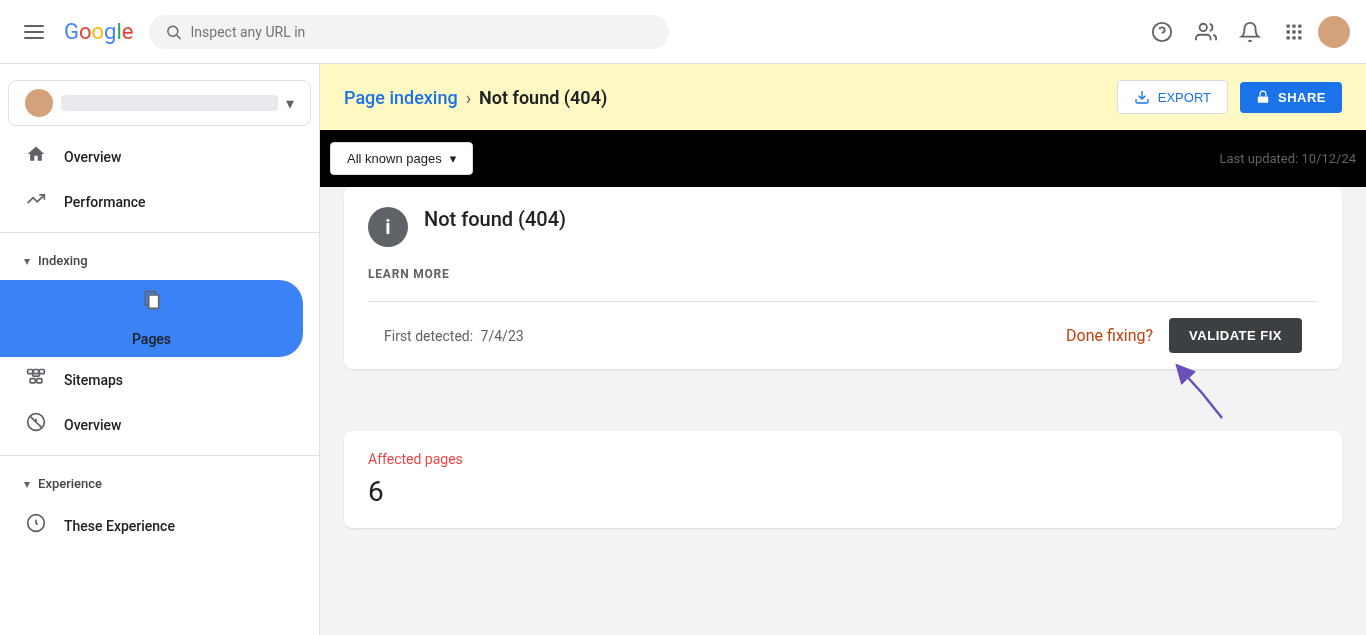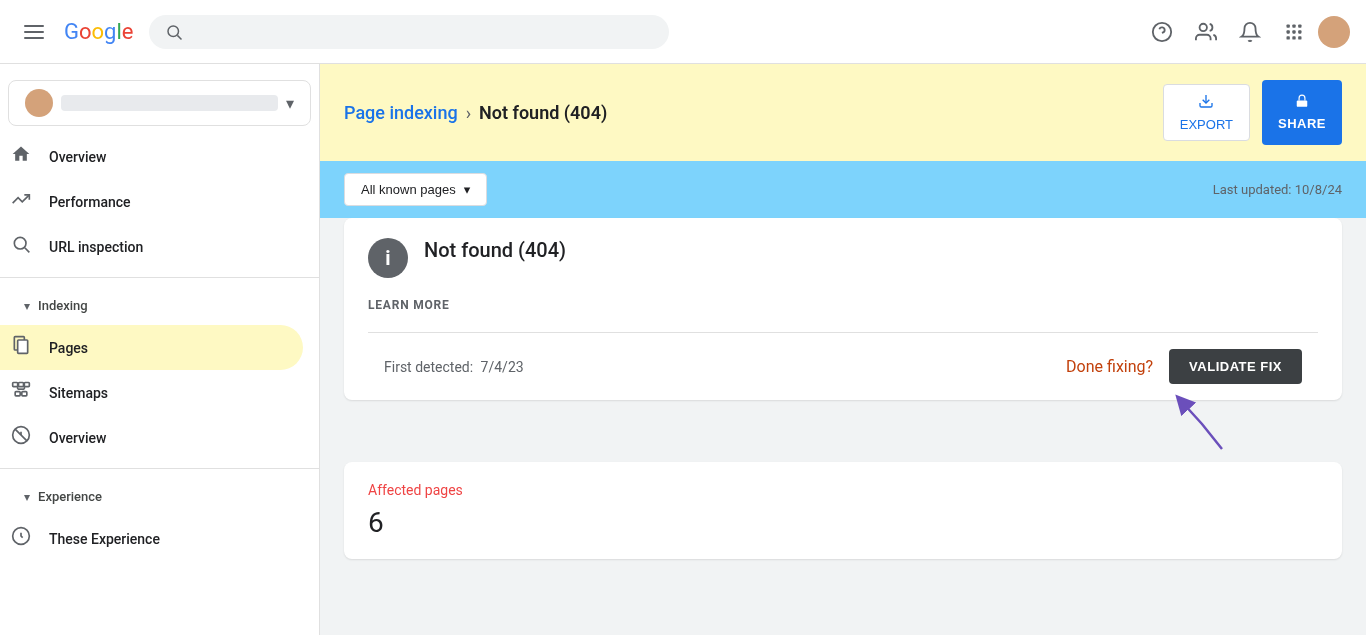--- a/index.html
+++ b/index.html
@@ -50,25 +50,25 @@
     .property-selector {
       display: flex; align-items: center; padding: 8px 16px; margin: 8px;
       border: 1px solid #e0e0e0; border-radius: 8px; cursor: pointer;
       gap: 8px;
     }
     .property-avatar { width: 28px; height: 28px; border-radius: 50%; background: #d4a27a; flex-shrink: 0; }
     .property-name { font-size: 13px; color: #202124; flex: 1; overflow: hidden; text-overflow: ellipsis; white-space: nowrap; background: #e8eaed; border-radius: 4px; height: 16px; }
     .chevron-icon { color: #5f6368; font-size: 16px; }
 
     .nav-item {
-      display: flex; align-items: center; padding: 10px 9px; gap: 16px;
+      display: flex; align-items: center; padding: 10px 24px; gap: 16px;
       cursor: pointer; border-radius: 0 24px 24px 0; margin-right: 16px;
       font-size: 14px; color: #202124; font-weight: 500;
     }
-    .nav-item.active { background: #fef9c3; }
+    .nav-item.active { background: #3b82f6; flex-direction: column; }
     .nav-icon { font-size: 20px; color: #5f6368; flex-shrink: 0; width: 24px; text-align: center; }
     .nav-section-header {
       display: flex; align-items: center; padding: 12px 24px; gap: 8px;
       font-size: 13px; color: #444746; cursor: pointer; font-weight: 500;
     }
     .nav-section-header .arrow { font-size: 12px; color: #5f6368; }
     .nav-divider { border: none; border-top: 1px solid #e0e0e0; margin: 8px 0; }
 
     
     .content-area { flex: 1; overflow-y: auto; background: #f1f3f4; }
@@ -79,32 +79,32 @@
       background: #fef9c3; gap: 8px;
     }
     .breadcrumb { display: flex; align-items: center; gap: 8px; font-size: 18px; }
     .breadcrumb-link { color: #1a73e8; cursor: pointer; font-weight: 500; }
     .breadcrumb-sep { color: #5f6368; }
     .breadcrumb-current { color: #202124; font-weight: 600; }
     .header-actions { margin-left: auto; display: flex; align-items: center; gap: 12px; }
     .export-btn {
       display: flex; align-items: center; gap: 8px; padding: 8px 16px;
       border: 1px solid #dadce0; border-radius: 4px; background: #fff;
-      font-size: 13px; font-weight: 500; color: #1a73e8; cursor: pointer; flex-direction: column;
+      font-size: 13px; font-weight: 500; color: #1a73e8; cursor: pointer;
     }
     .share-btn {
-      display: flex; align-items: center; gap: 8px; padding: 14px 16px;
+      display: flex; align-items: center; gap: 8px; padding: 8px 16px;
       background: #1a73e8; border: none; border-radius: 4px;
-      font-size: 13px; font-weight: 700; color: #fff; cursor: pointer; letter-spacing: 0.5px; flex-direction: column;
+      font-size: 13px; font-weight: 700; color: #fff; cursor: pointer; letter-spacing: 0.5px;
     }
 
     
     .filter-bar {
-      display: flex; align-items: center; padding: 12px 24px;
-      background: #7dd3fc; gap: 0;
+      display: flex; align-items: center; padding: 12px 10px;
+      background: #000000; gap: 0;
     }
     .filter-btn {
       display: flex; align-items: center; gap: 8px; padding: 8px 16px;
       border: 1px solid #dadce0; border-radius: 4px; background: #fff;
       font-size: 13px; color: #202124; cursor: pointer;
     }
     .last-updated { margin-left: auto; font-size: 13px; color: #5f6368; }
 
     
     .cards-container { padding: 0 24px 24px; display: flex; flex-direction: column; gap: 0; }
@@ -174,20 +174,21 @@
         <span class="g-green">l</span>
         <span class="g-red">e</span>
     </div>
   </div>
 
   <div class="search-bar">
     <svg width="18" height="18" viewBox="0 0 24 24" fill="none" stroke="#5f6368" stroke-width="2">
       <circle cx="11" cy="11" r="7"></circle>
         <line x1="16.5" y1="16.5" x2="22" y2="22"></line>
     </svg>
+    <input type="text" placeholder="Inspect any URL in" style="">
   </div>
 
   <div class="topnav-icons">
     <button class="icon-btn" title="Help">
       <svg width="22" height="22" viewBox="0 0 24 24" fill="none" stroke="#5f6368" stroke-width="2">
         <circle cx="12" cy="12" r="10"></circle>
         <path d="M9.09 9a3 3 0 0 1 5.83 1c0 2-3 3-3 3"></path>
         <line x1="12" y1="17" x2="12.01" y2="17"></line>
       </svg>
     </button>
@@ -243,29 +244,20 @@
     <div class="nav-item">
       <span class="nav-icon">
         <svg width="20" height="20" viewBox="0 0 24 24" fill="none" stroke="#5f6368" stroke-width="2">
             <polyline points="22 7 13.5 15.5 8.5 10.5 2 17"></polyline>
             <polyline points="16 7 22 7 22 13"></polyline>
           </svg>
       </span>
       <span>Performance</span>
     </div>
 
-    <div class="nav-item">
-      <span class="nav-icon">
-        <svg width="20" height="20" viewBox="0 0 24 24" fill="none" stroke="#5f6368" stroke-width="2">
-            <circle cx="11" cy="11" r="7"></circle>
-            <line x1="16.5" y1="16.5" x2="22" y2="22"></line>
-          </svg>
-      </span>
-      <span>URL inspection</span>
-    </div>
 
     <hr class="nav-divider">
 
     <div class="nav-section-header">
       <span class="arrow">▾</span>
       <span>Indexing</span>
     </div>
 
     <div class="nav-item active">
       <span class="nav-icon">
@@ -347,21 +339,21 @@
           <span>SHARE</span>
         </button>
       </div>
     </div>
 
     <div class="filter-bar">
       <button class="filter-btn">
         <span>All known pages</span>
         <span>▾</span>
       </button>
-      <span class="last-updated">Last updated: 10/8/24</span>
+      <span class="last-updated">Last updated: 10/12/24</span>
     </div>
 
     <div class="cards-container">
 
       <div class="info-card">
         <div class="info-card-header">
           <div class="info-badge">
             <span>i</span>
           </div>
           <div class="info-text">

